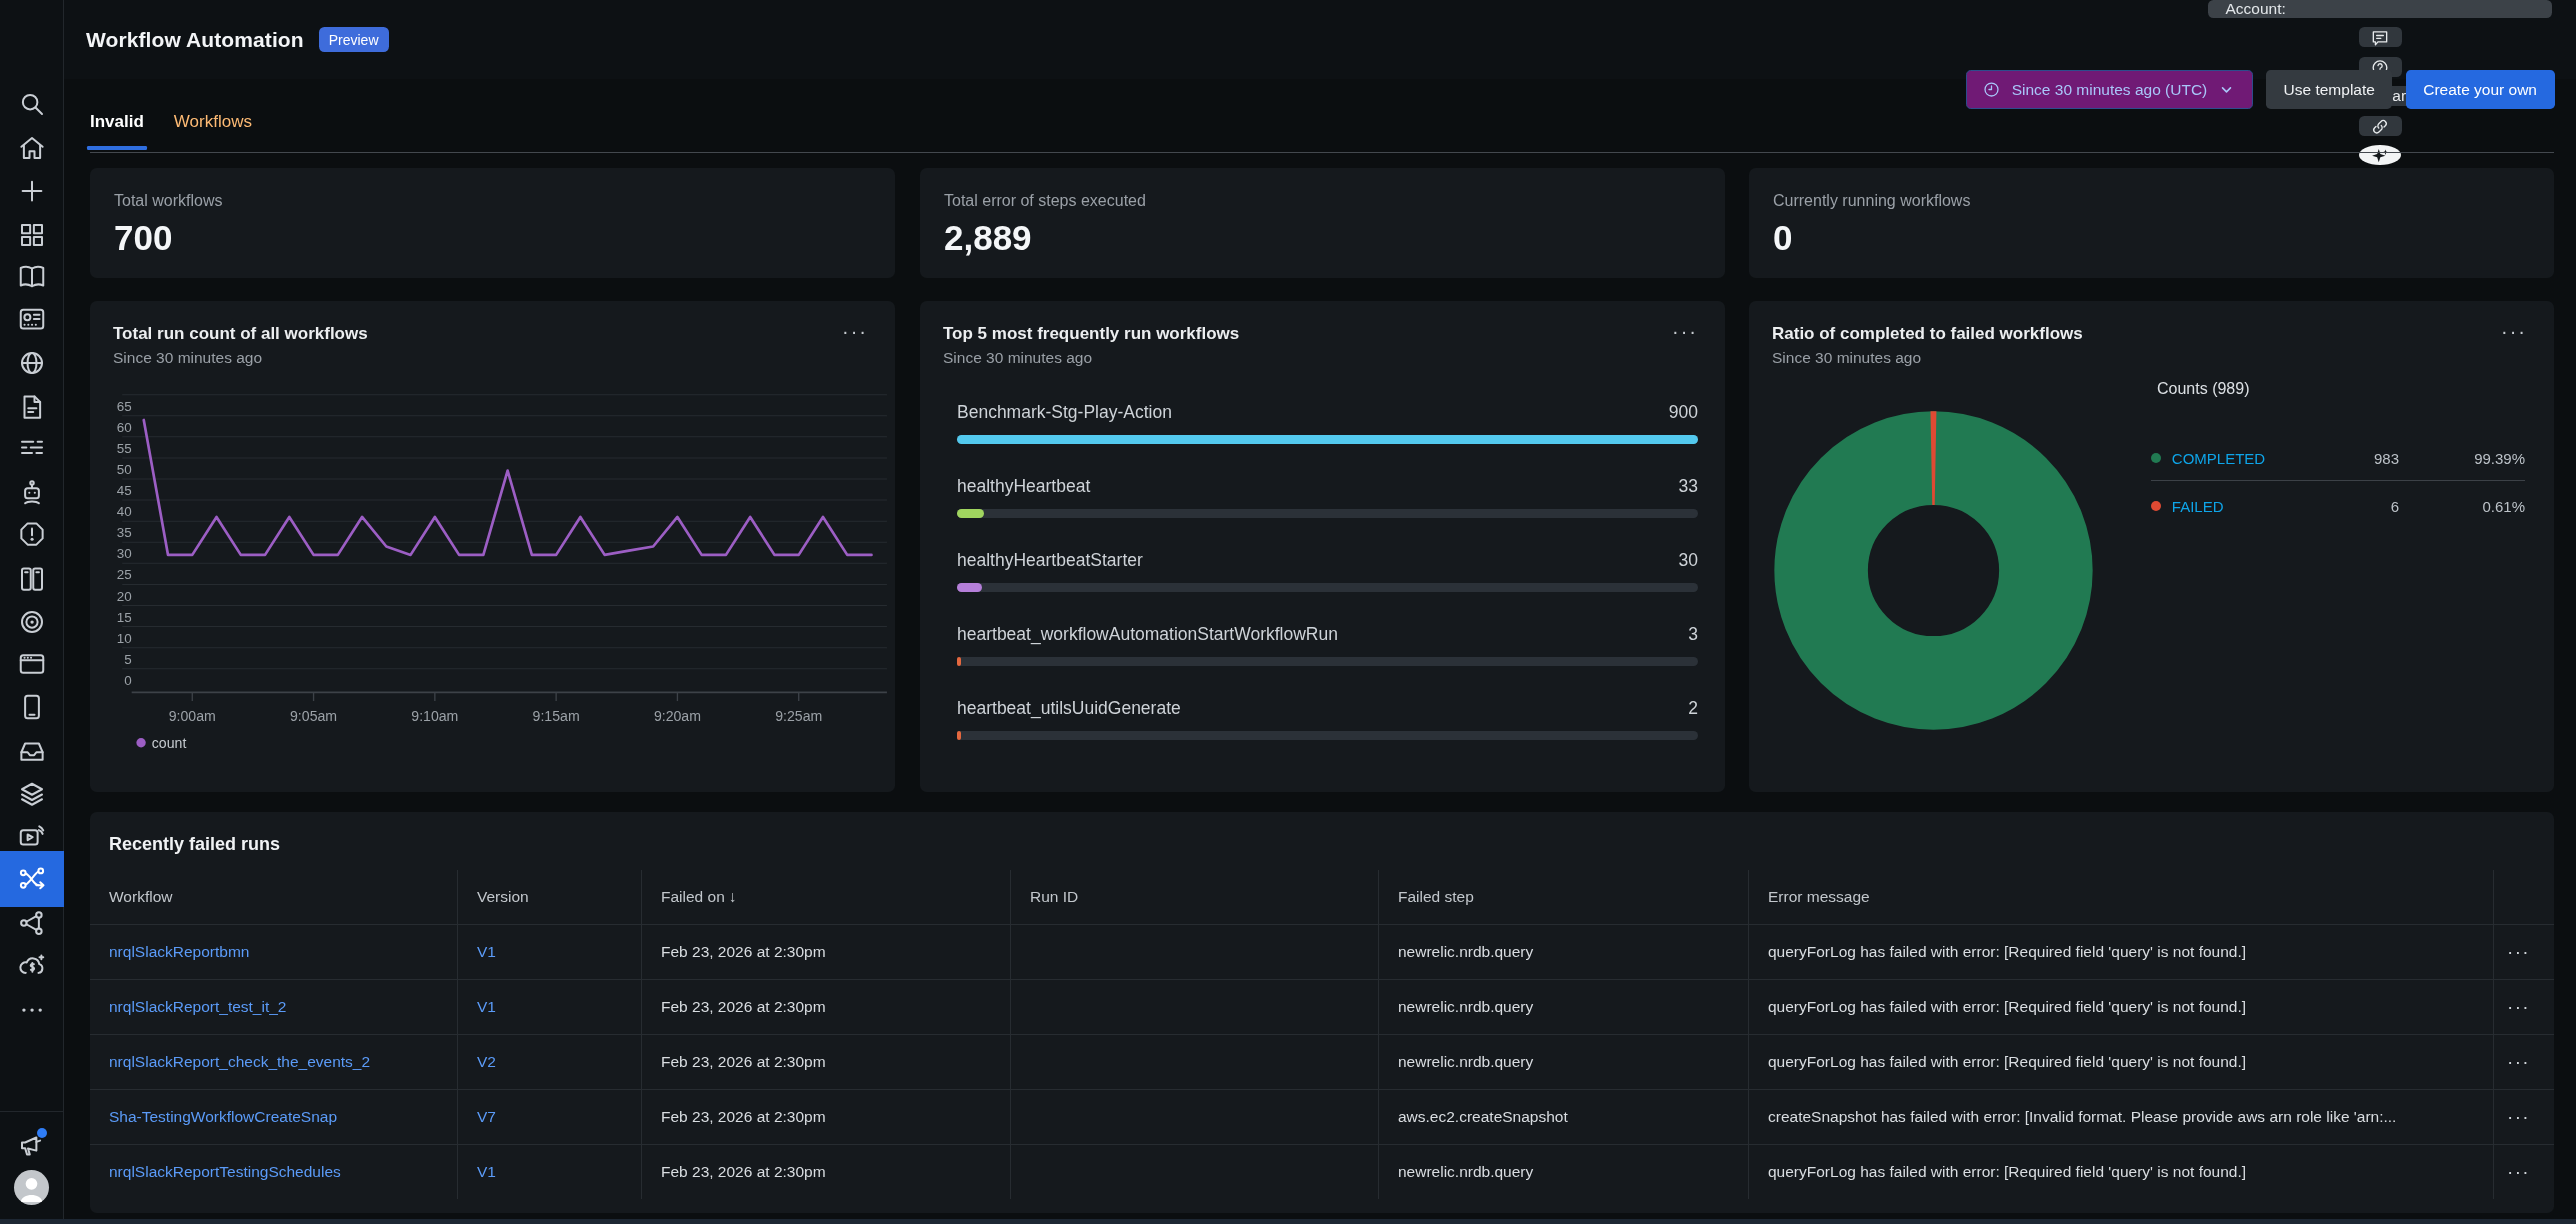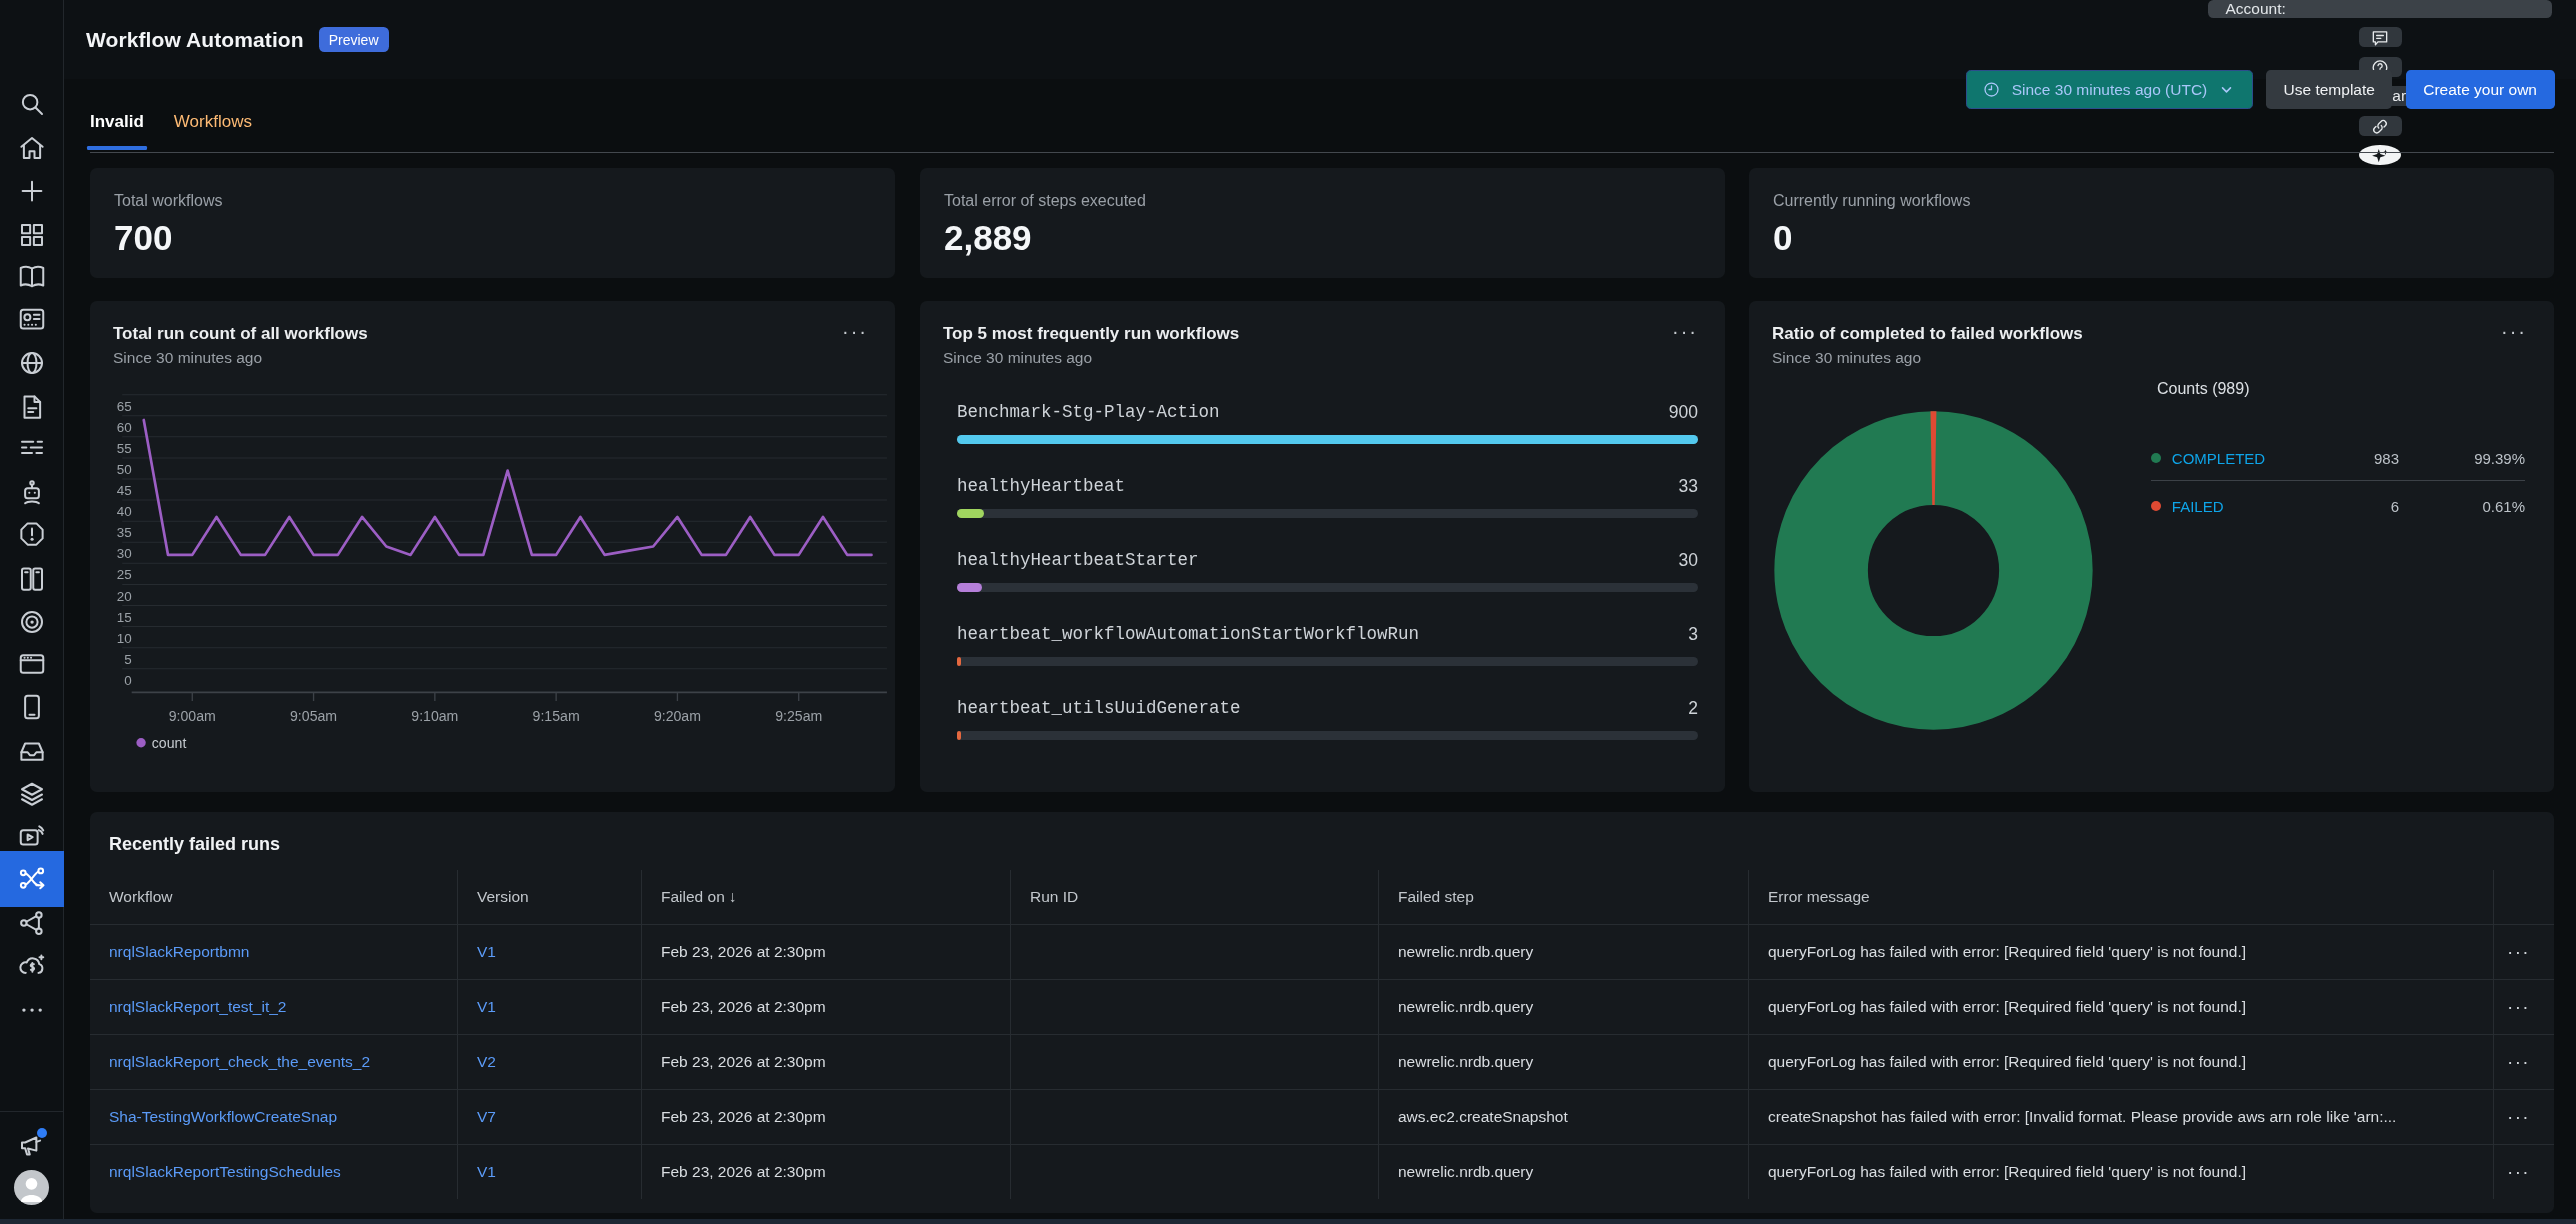--- a/index.html
+++ b/index.html
@@ -14,21 +14,21 @@
   #topbar-right{position:absolute;right:24px;top:0;height:79px;display:flex;align-items:center;gap:9.4px;flex-direction:column;}
   .acct-box{width:344px;height:43px;background:#3c4248;border-radius:5.4px;display:flex;align-items:center;
     padding-left:17.5px;color:#e3e7ea;font-size:15.5px;box-sizing:border-box;}
   .tb-btn{height:43px;min-width:43px;background:#31373d;border-radius:5.4px;display:flex;align-items:center;
     justify-content:center;color:#e7eaec;gap:8px;font-size:15.5px;padding:0 9.4px;box-sizing:border-box;}
   .tb-btn svg{width:21.5px;height:21.5px;}
   .ai-btn{width:42px;height:42px;border-radius:50%;background:#f2f4f5;display:flex;align-items:center;justify-content:center;color:#14181b;}
   .ai-btn svg{width:23px;height:23px;}
   
   #action-row{position:absolute;top:70px;right:21.5px;display:flex;gap:13.4px;height:39px;}
-  .time-btn{background:#0f766e;border:0.7px solid #2c4d8c;color:#a9c7f9;border-radius:4.7px;display:flex;
+  .time-btn{background:#701a75;border:0.7px solid #2c4d8c;color:#a9c7f9;border-radius:4.7px;display:flex;
     align-items:center;gap:9.4px;padding:0 15px;font-size:15.5px;}
   .time-btn svg{width:19px;height:19px;}
   .gray-btn{background:#343a40;color:#f0f2f4;border-radius:4.7px;display:flex;align-items:center;padding:0 17.5px;font-size:15.5px;}
   .blue-btn{background:#2569e0;color:#fff;border-radius:4.7px;display:flex;align-items:center;padding:0 17.5px;font-size:15.5px;}
   
   #sidebar{position:absolute;left:0;top:0;width:64px;height:1225px;background:#0d1114;border-right:1.3px solid #22272c;box-sizing:border-box;}
   .side-item{position:absolute;left:0;width:64px;height:43px;display:flex;align-items:center;justify-content:center;color:#c9ced4;}
   .side-item svg{width:30px;height:30px;}
   .side-item.active{background:#2569e0;color:#ffffff;height:56px;}
   .side-div{position:absolute;left:0;width:63px;height:1.3px;background:#22272c;}
@@ -41,21 +41,21 @@
   .tab.active::after{content:"";position:absolute;left:-2.7px;right:-2.7px;bottom:-2px;height:4px;background:#2f6ee0;border-radius:1.3px;}
   #tab-rule{position:absolute;left:90px;top:152px;width:2464px;height:1.3px;background:#43484e;}
   
   .card{position:absolute;background:#15191d;border-radius:6.7px;}
   .stat-label{position:absolute;left:24px;top:24px;font-size:16px;color:#9aa0a7;}
   .stat-value{position:absolute;left:24px;top:50px;font-size:35px;font-weight:700;color:#f4f6f8;}
   .chart-title{position:absolute;left:23px;top:23px;font-size:17px;font-weight:700;color:#eceef0;}
   .chart-sub{position:absolute;left:23px;top:48px;font-size:15.5px;color:#9aa0a7;}
   .menu-dots{position:absolute;right:27px;top:19px;font-size:20px;color:#c6cbd0;letter-spacing:2px;}
   
-  .bar-row-label{position:absolute;left:37px;font-size:17.5px;color:#ced3d8;transform:translateY(-50%);font-family:Liberation Mono, monospace;}
+  .bar-row-label{position:absolute;left:37px;font-size:17.5px;color:#ced3d8;transform:translateY(-50%);}
   .bar-row-value{position:absolute;right:27px;font-size:17.5px;color:#ced3d8;transform:translateY(-50%);}
   .bar-track{position:absolute;left:37px;width:741px;height:9.4px;border-radius:4.7px;background:#2b3138;}
   .bar-fill{height:9.4px;border-radius:4.7px;}
   
   .legend-title{position:absolute;left:408px;top:79px;font-size:16px;color:#dce0e4;}
   .legend-row{position:absolute;left:402px;width:374px;height:38px;display:flex;align-items:center;}
   .legend-dot{width:10px;height:10px;border-radius:50%;margin-right:10.8px;flex:none;}
   .legend-label{font-size:15px;color:#0ea5e9;flex:1;}
   .legend-val{font-size:15px;color:#bcc2c8;width:67px;text-align:right;}
   .legend-pct{font-size:15px;color:#bcc2c8;width:81px;text-align:right;padding-left:45px;}

